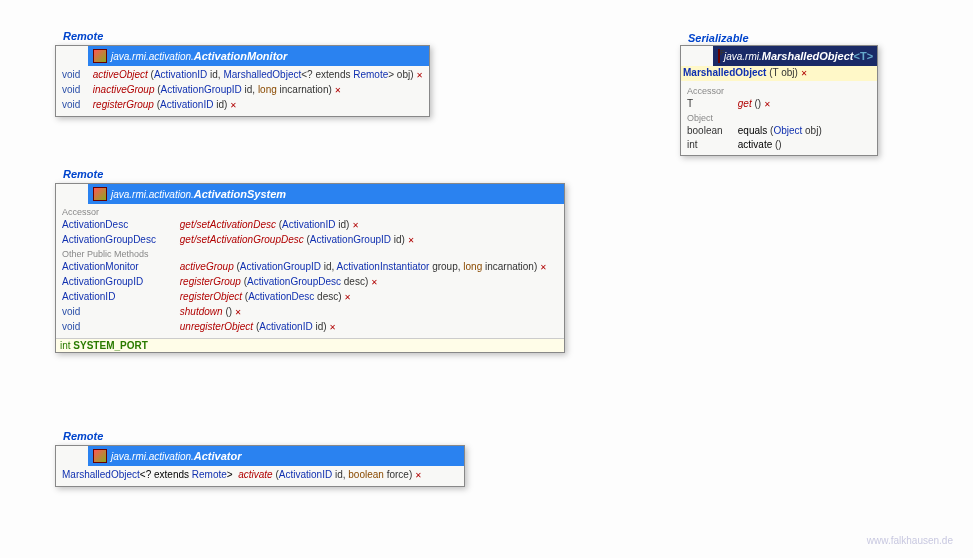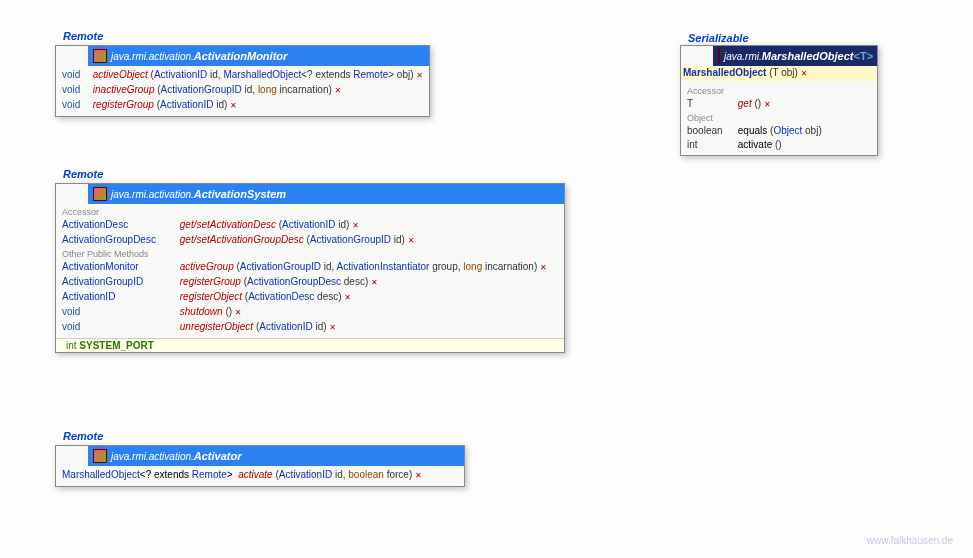--- a/index.html
+++ b/index.html
@@ -70,21 +70,21 @@
   .kw-void { color: #2a4fa8; }
   .method-name { color: #b00000; font-style: italic; }
   .param { color: #333; }
   .type-link { color: #1030b0; }
   .kw-long { color: #8a4a00; }
   .kw-boolean { color: #8a4a00; }
   .throws-mark { color: #b00000; font-size: 8px; }
   .field-row {
     border-top: 1px solid #ccc;
     background: #fffde8;
-    padding: 1px 10px;
+    padding: 1px 4px;
     white-space: nowrap;
   }
   .return-col { display: inline-block; text-align: left; }
   .footer-link {
     position: absolute;
     right: 20px;
     bottom: 12px;
     color: #c8c8e0;
     font-size: 10px;
   }

